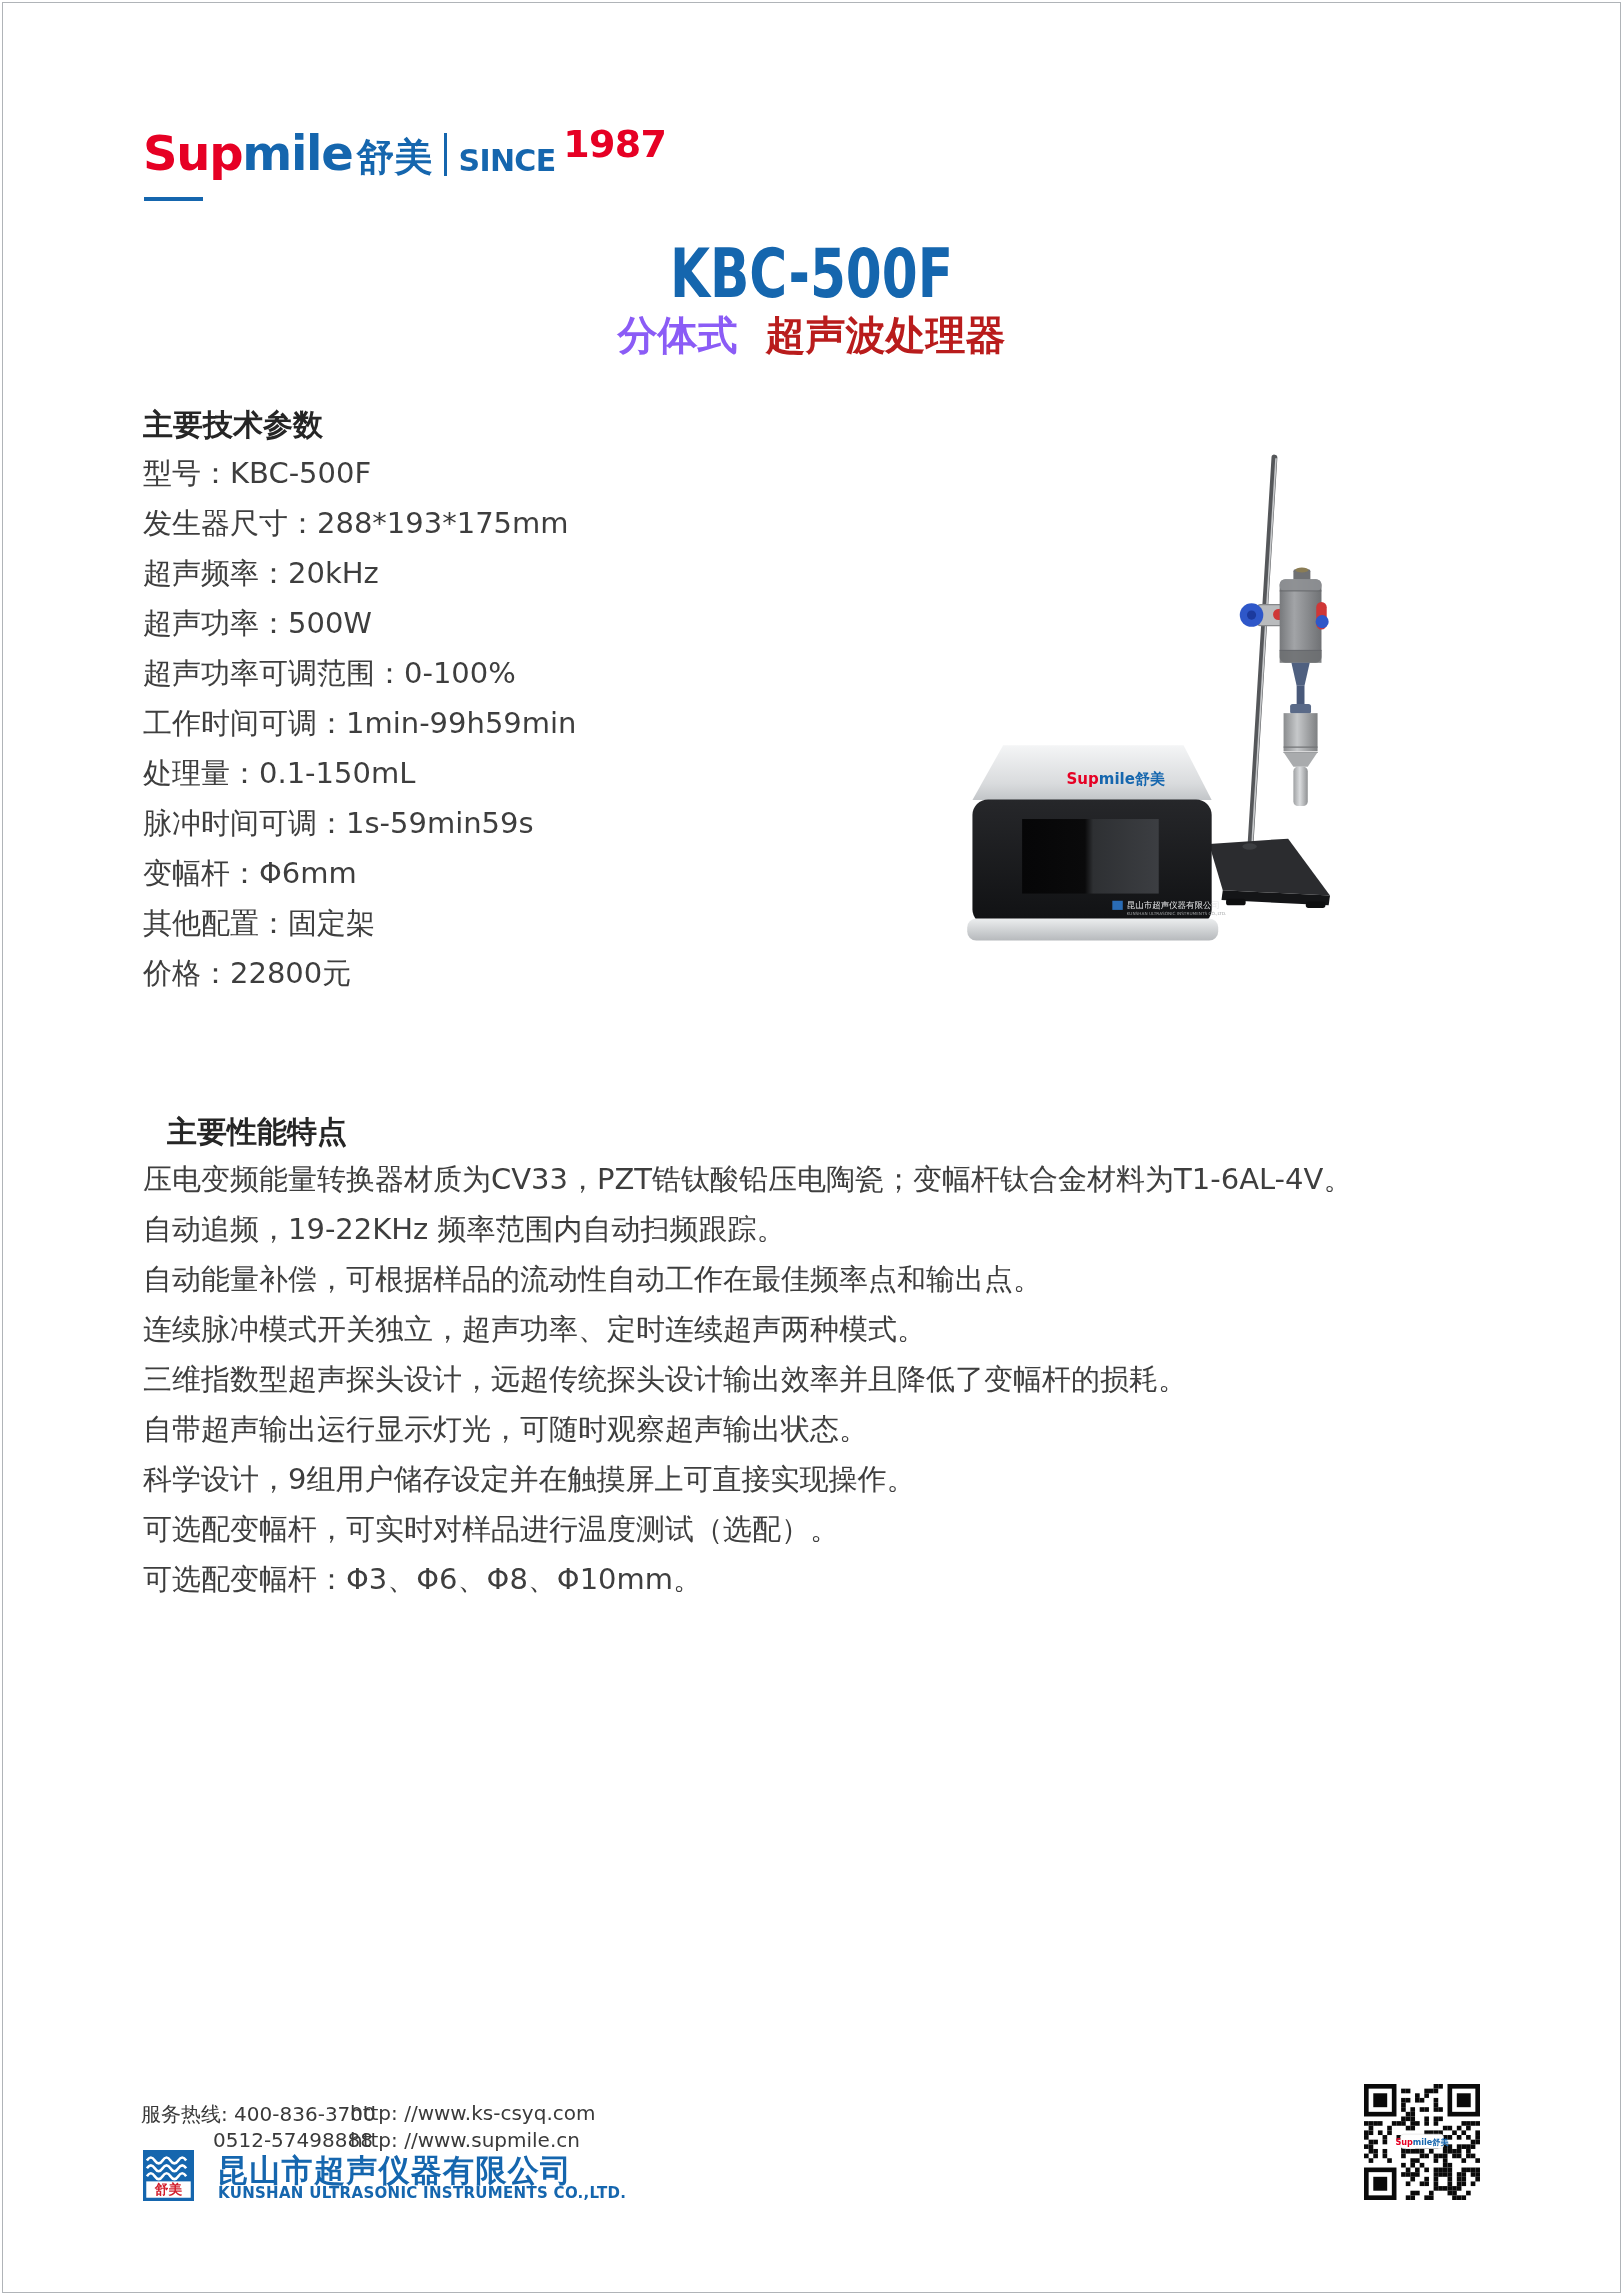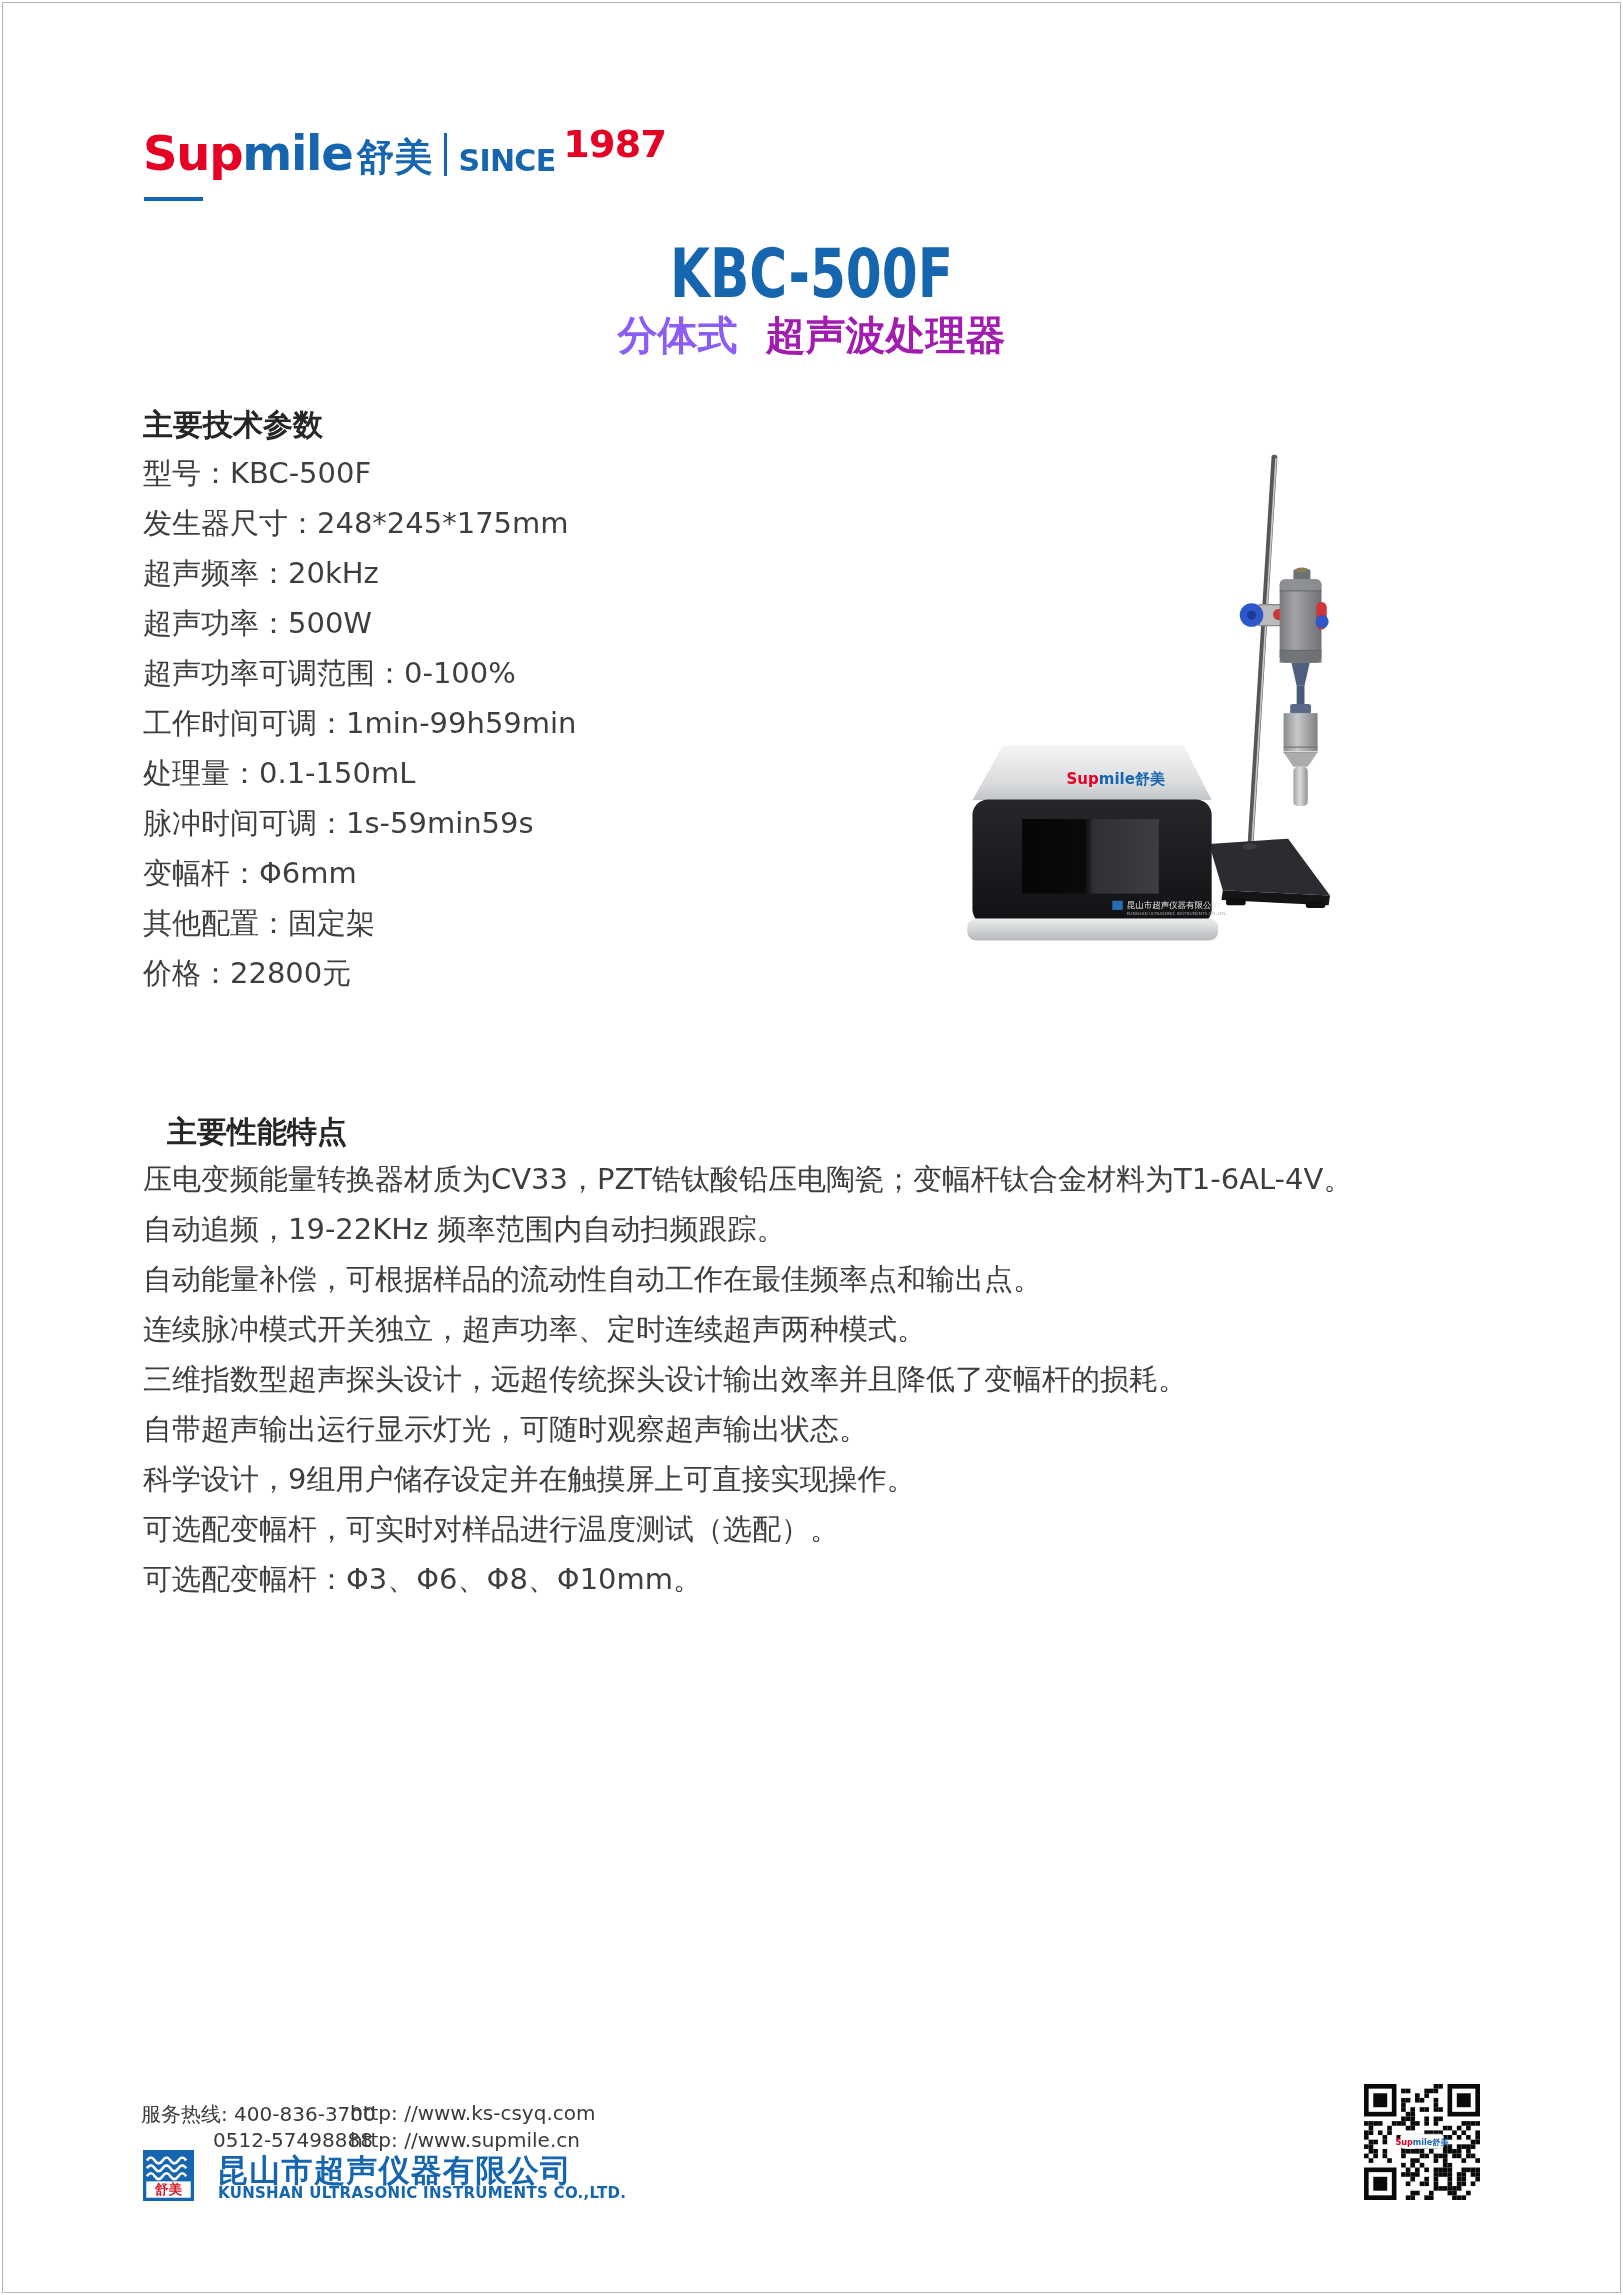--- a/index.html
+++ b/index.html
@@ -31,21 +31,21 @@
   .doc-title{
     position:absolute;left:0;top:237px;width:100%;
     text-align:center;font-size:68px;font-weight:bold;color:#1566ae;
     transform:scaleX(0.76);line-height:1.1;
   }
   .doc-subtitle{
     position:absolute;left:0;top:313px;width:100%;
     text-align:center;font-size:40px;font-weight:bold;line-height:1.1;
   }
   .doc-subtitle .red{color:#8b5cf6;}
-  .doc-subtitle .blue{color:#a21caf;margin-left:28px;}
+  .doc-subtitle .blue{color:#b91c1c;margin-left:28px;}
   
   .section-heading{
     position:absolute;left:143px;
     font-size:30px;font-weight:bold;color:#262626;white-space:nowrap;
   }
   .spec-heading{top:405px;}
   .feature-heading{top:1112px;margin-left:24px;}
   .spec-list{position:absolute;left:143px;top:448px;}
   .feature-list{position:absolute;left:143px;top:1154px;}
   .text-row{
@@ -88,21 +88,21 @@
   <div class="brand-dash"></div>
 
   <div class="doc-title">KBC-500F</div>
   <div class="doc-subtitle">
     <span class="red">分体式</span><span class="blue">超声波处理器</span>
   </div>
 
   <div class="section-heading spec-heading">主要技术参数</div>
   <div class="spec-list">
     <div class="text-row">型号：KBC-500F</div>
-    <div class="text-row">发生器尺寸：248*245*175mm</div>
+    <div class="text-row">发生器尺寸：288*193*175mm</div>
     <div class="text-row">超声频率：20kHz</div>
     <div class="text-row">超声功率：500W</div>
     <div class="text-row">超声功率可调范围：0-100%</div>
     <div class="text-row">工作时间可调：1min-99h59min</div>
     <div class="text-row">处理量：0.1-150mL</div>
     <div class="text-row">脉冲时间可调：1s-59min59s</div>
     <div class="text-row">变幅杆：Φ6mm</div>
     <div class="text-row">其他配置：固定架</div>
     <div class="text-row">价格：22800元</div>
   </div>

